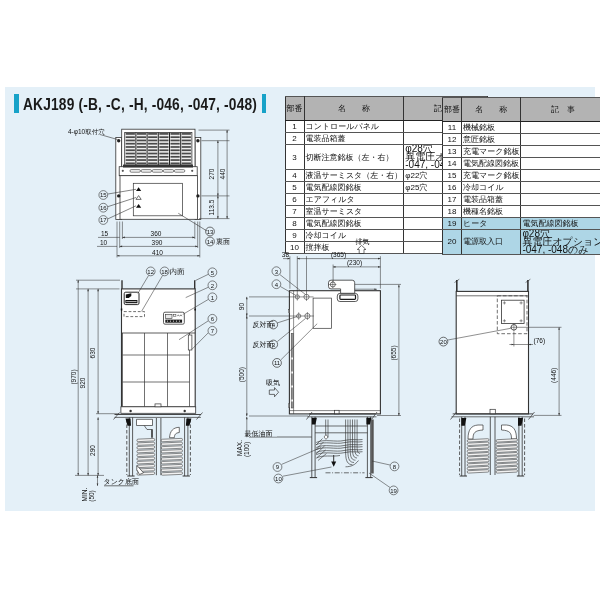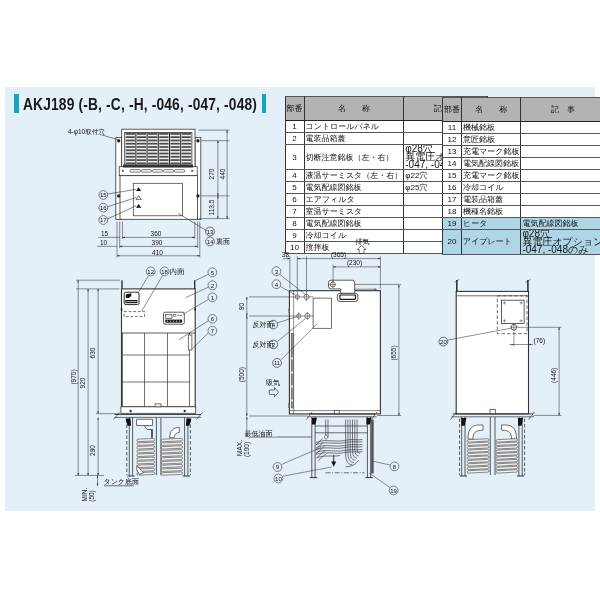--- a/index.html
+++ b/index.html
@@ -139,21 +139,21 @@
         <td class="c2l">機種名銘板</td>
         <td></td>
       </tr>
 <tr class="hl">
         <td class="n">19</td>
         <td class="c2l">ヒータ</td>
         <td>電気配線図銘板</td>
       </tr>
 <tr class="tall hl">
         <td class="n">20</td>
-        <td class="c2l">アイプレート</td>
+        <td class="c2l">電源取入口</td>
         <td class="note">φ28穴<br>異電圧オプション<br>-047, -048のみ</td>
       </tr>
 </tbody>
   </table>
 
 <svg width="600" height="600" viewBox="0 0 600 600">
 <defs>
 <marker id="ar" viewBox="0 0 10 10" refX="9.5" refY="5" markerWidth="8.6" markerHeight="4.6" orient="auto-start-reverse">
         <path d="M0,1.8 L10,5 L0,8.2 z" fill="#333"></path>
       </marker>

